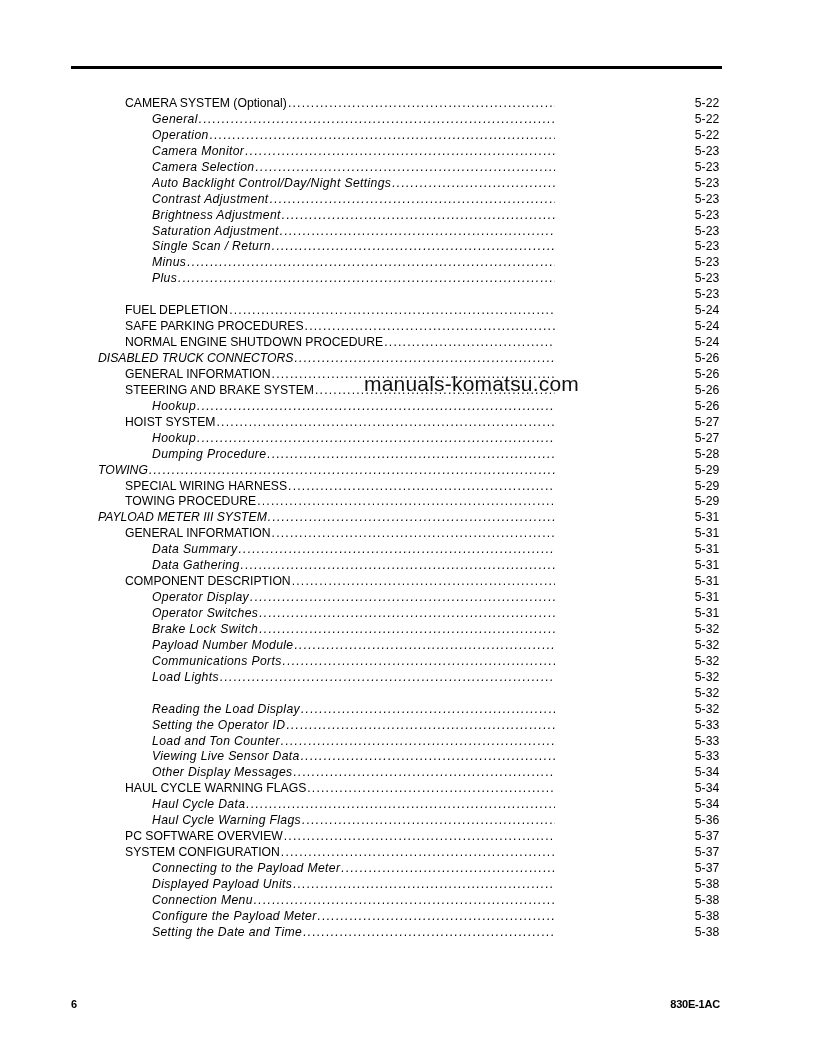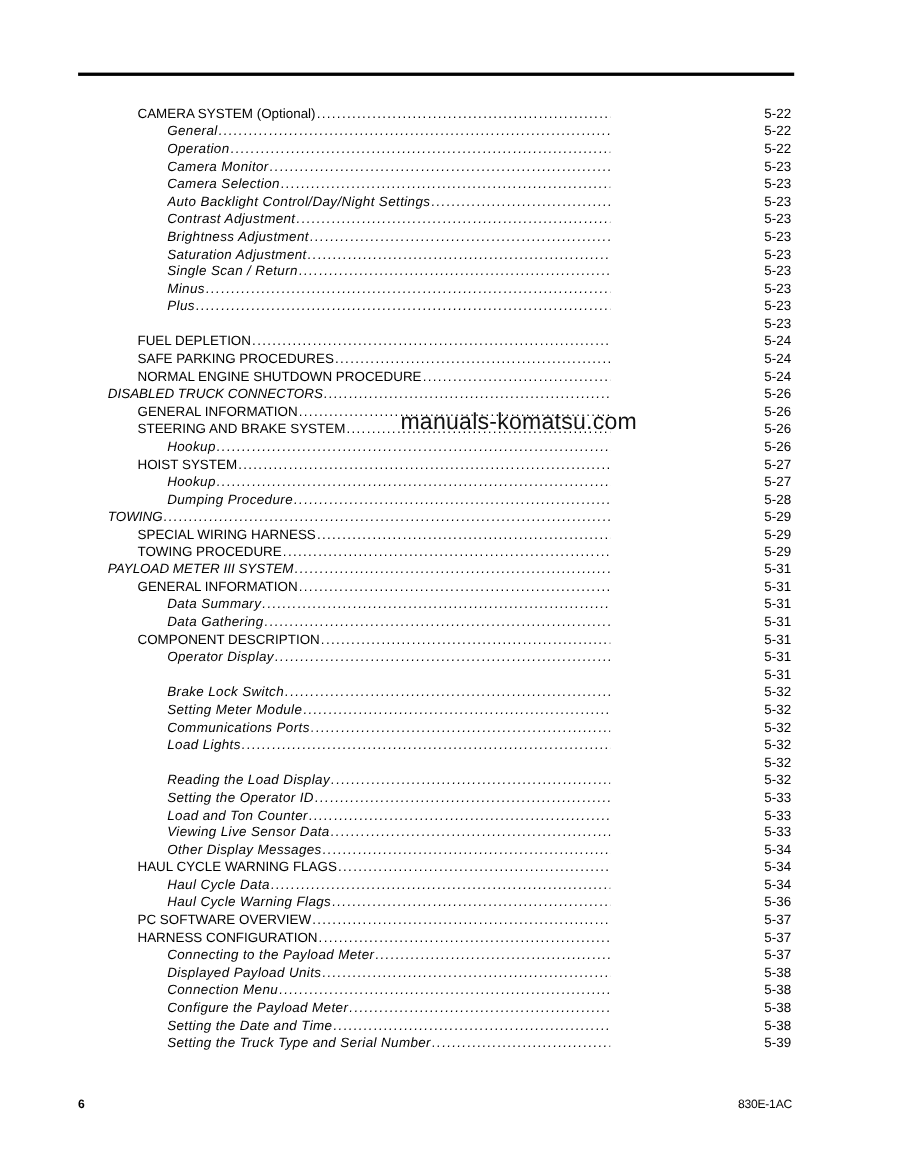--- a/index.html
+++ b/index.html
@@ -11,21 +11,21 @@
     .row .label-wrap { position: absolute; right: 96px; display: flex; overflow: hidden; }
     .row.l0 .label-wrap { left: 98px; font-style: italic; }
     .row.l1 .label-wrap { left: 125px; }
     .row.l2 .label-wrap { left: 152px; letter-spacing: 0.35px; font-style: italic; }
     .label { flex: 0 0 auto; background: #fff; padding-right: 1px; }
     .leader { flex: 1 1 auto; overflow: hidden; color: #000; letter-spacing: 1.2px; }
     .leader::before { content: "........................................................................................................................................................................................................"; }
     .page { position: absolute; left: 692px; width: 30px; text-align: center; }
     .watermark { position: absolute; left: 340px; top: 372px; font-size: 21px; color: #111; background: transparent; letter-spacing: 0.2px; margin-left: 24px; }
     .footer-left { position: absolute; left: 71px; top: 998px; font-size: 11px; font-weight: bold; }
-    .footer-right { position: absolute; right: 96px; top: 998px; font-size: 11px; font-weight: normal; letter-spacing: -0.2px; }
+    .footer-right { position: absolute; right: 96px; top: 998px; font-size: 11px; font-weight: bold; letter-spacing: -0.2px; }
   </style>
 </head>
 <body>
 
 <div class="top-rule"></div>
 
 <div class="toc" id="toc">
     <div class="row l1">
       <div class="label-wrap">
         <span class="label">CAMERA SYSTEM (Optional)</span>
@@ -240,32 +240,36 @@
       <span class="page">5-31</span>
     </div>
     <div class="row l2">
       <div class="label-wrap">
         <span class="label">Operator Display</span>
         <span class="leader"></span>
       </div>
       <span class="page">5-31</span>
     </div>
     <div class="row l2">
+      <div class="label-wrap">
+        <span class="label">Operator Switches</span>
+        <span class="leader"></span>
+      </div>
       <span class="page">5-31</span>
     </div>
     <div class="row l2">
       <div class="label-wrap">
         <span class="label">Brake Lock Switch</span>
         <span class="leader"></span>
       </div>
       <span class="page">5-32</span>
     </div>
     <div class="row l2">
       <div class="label-wrap">
-        <span class="label">Setting Meter Module</span>
+        <span class="label">Payload Number Module</span>
         <span class="leader"></span>
       </div>
       <span class="page">5-32</span>
     </div>
     <div class="row l2">
       <div class="label-wrap">
         <span class="label">Communications Ports</span>
         <span class="leader"></span>
       </div>
       <span class="page">5-32</span>
@@ -338,21 +342,21 @@
     </div>
     <div class="row l1">
       <div class="label-wrap">
         <span class="label">PC SOFTWARE OVERVIEW</span>
         <span class="leader"></span>
       </div>
       <span class="page">5-37</span>
     </div>
     <div class="row l1">
       <div class="label-wrap">
-        <span class="label">HARNESS CONFIGURATION</span>
+        <span class="label">SYSTEM CONFIGURATION</span>
         <span class="leader"></span>
       </div>
       <span class="page">5-37</span>
     </div>
     <div class="row l2">
       <div class="label-wrap">
         <span class="label">Connecting to the Payload Meter</span>
         <span class="leader"></span>
       </div>
       <span class="page">5-37</span>
@@ -377,26 +381,19 @@
         <span class="leader"></span>
       </div>
       <span class="page">5-38</span>
     </div>
     <div class="row l2">
       <div class="label-wrap">
         <span class="label">Setting the Date and Time</span>
         <span class="leader"></span>
       </div>
       <span class="page">5-38</span>
-    </div>
-    <div class="row l2">
-      <div class="label-wrap">
-        <span class="label">Setting the Truck Type and Serial Number</span>
-        <span class="leader"></span>
-      </div>
-      <span class="page">5-39</span>
     </div>
   </div>
 
 <div class="watermark">manuals-komatsu.com</div>
 
 <div class="footer-left">6</div>
 <div class="footer-right">830E-1AC</div>
 
 </body></html>

